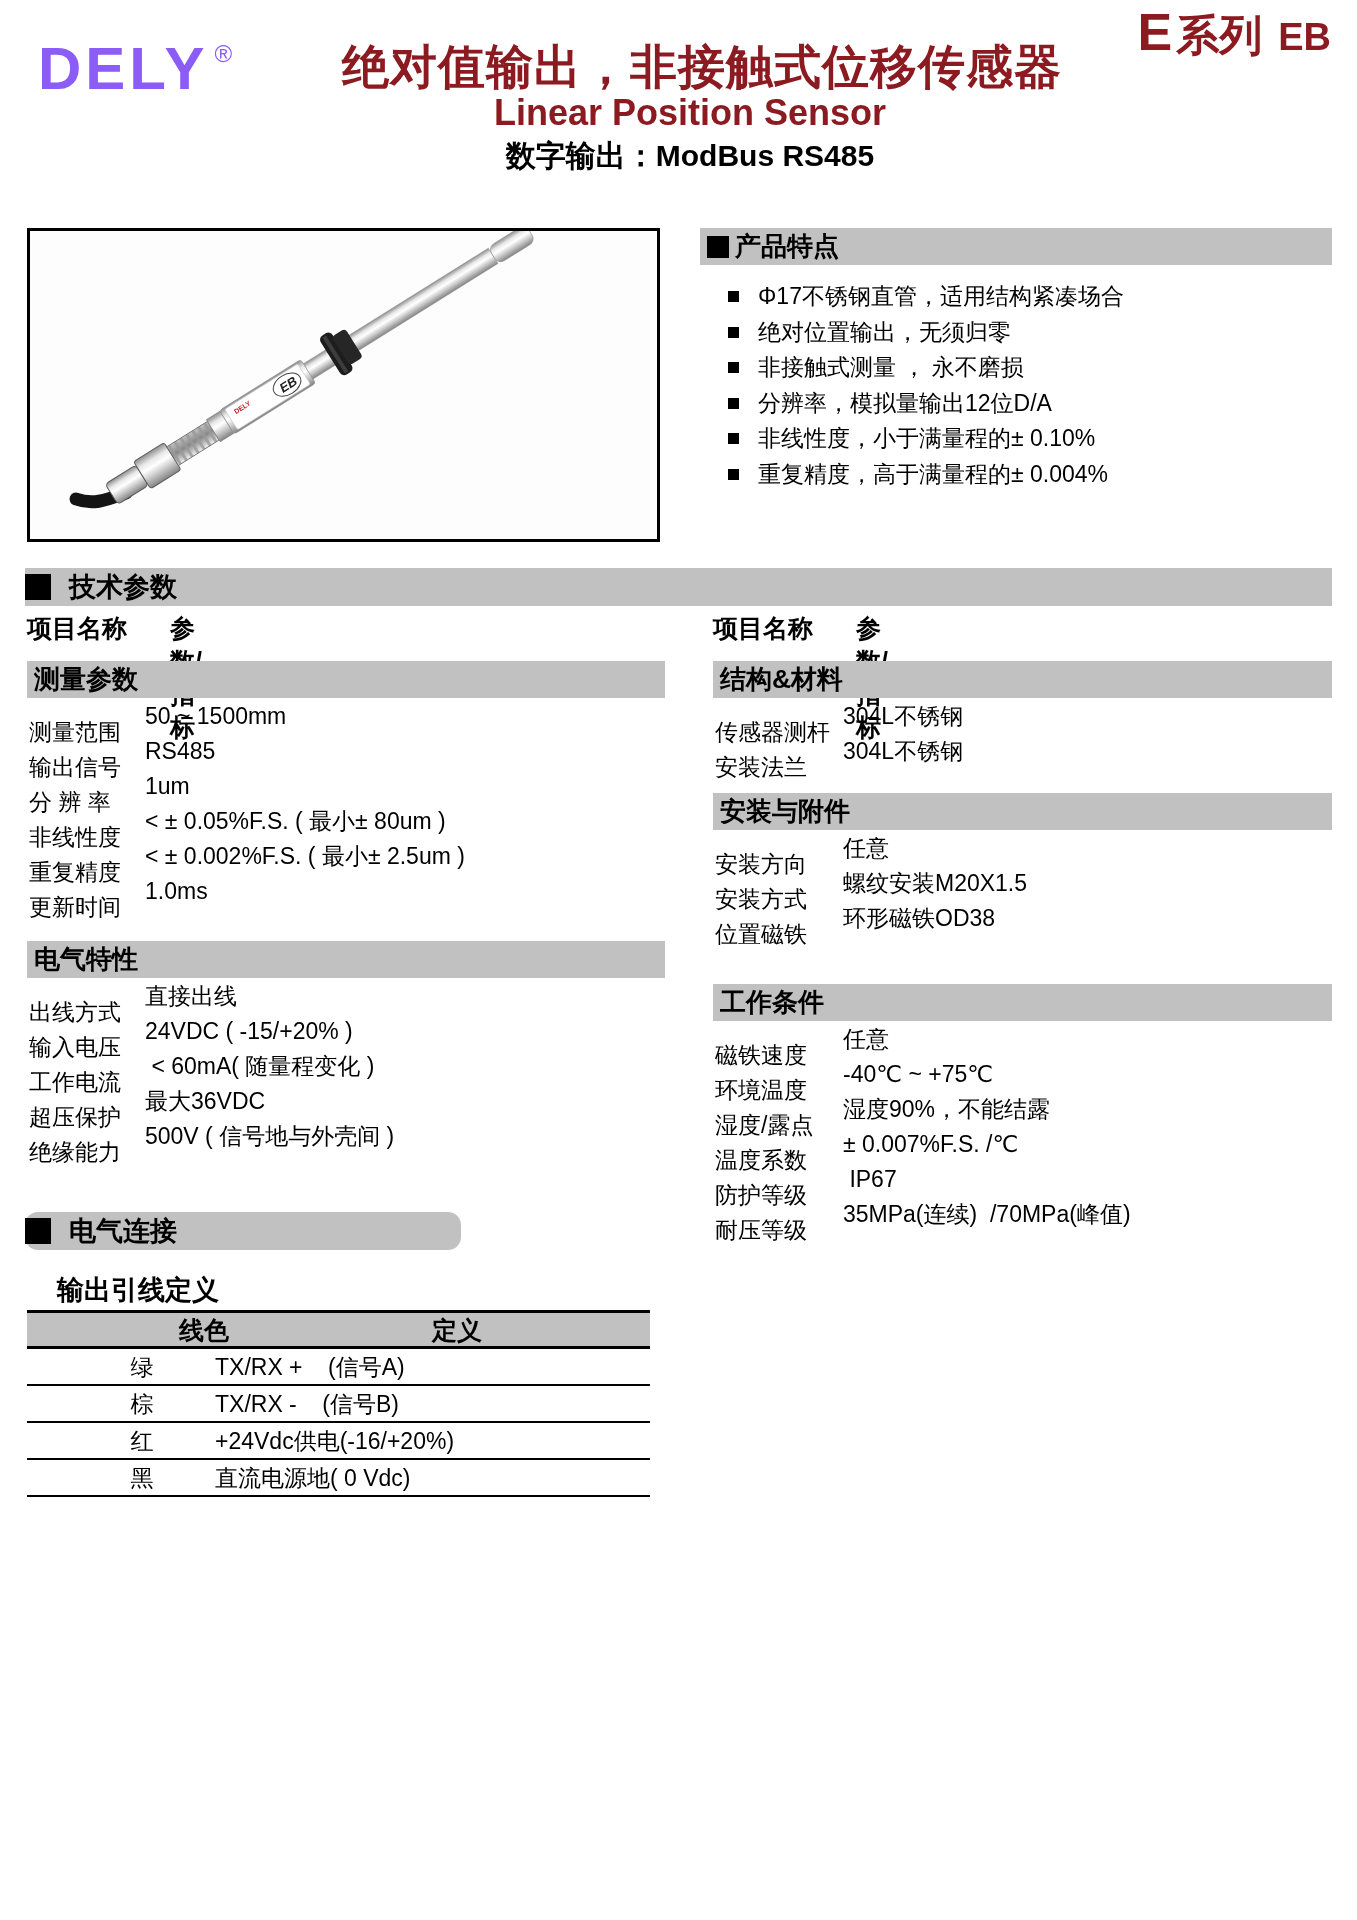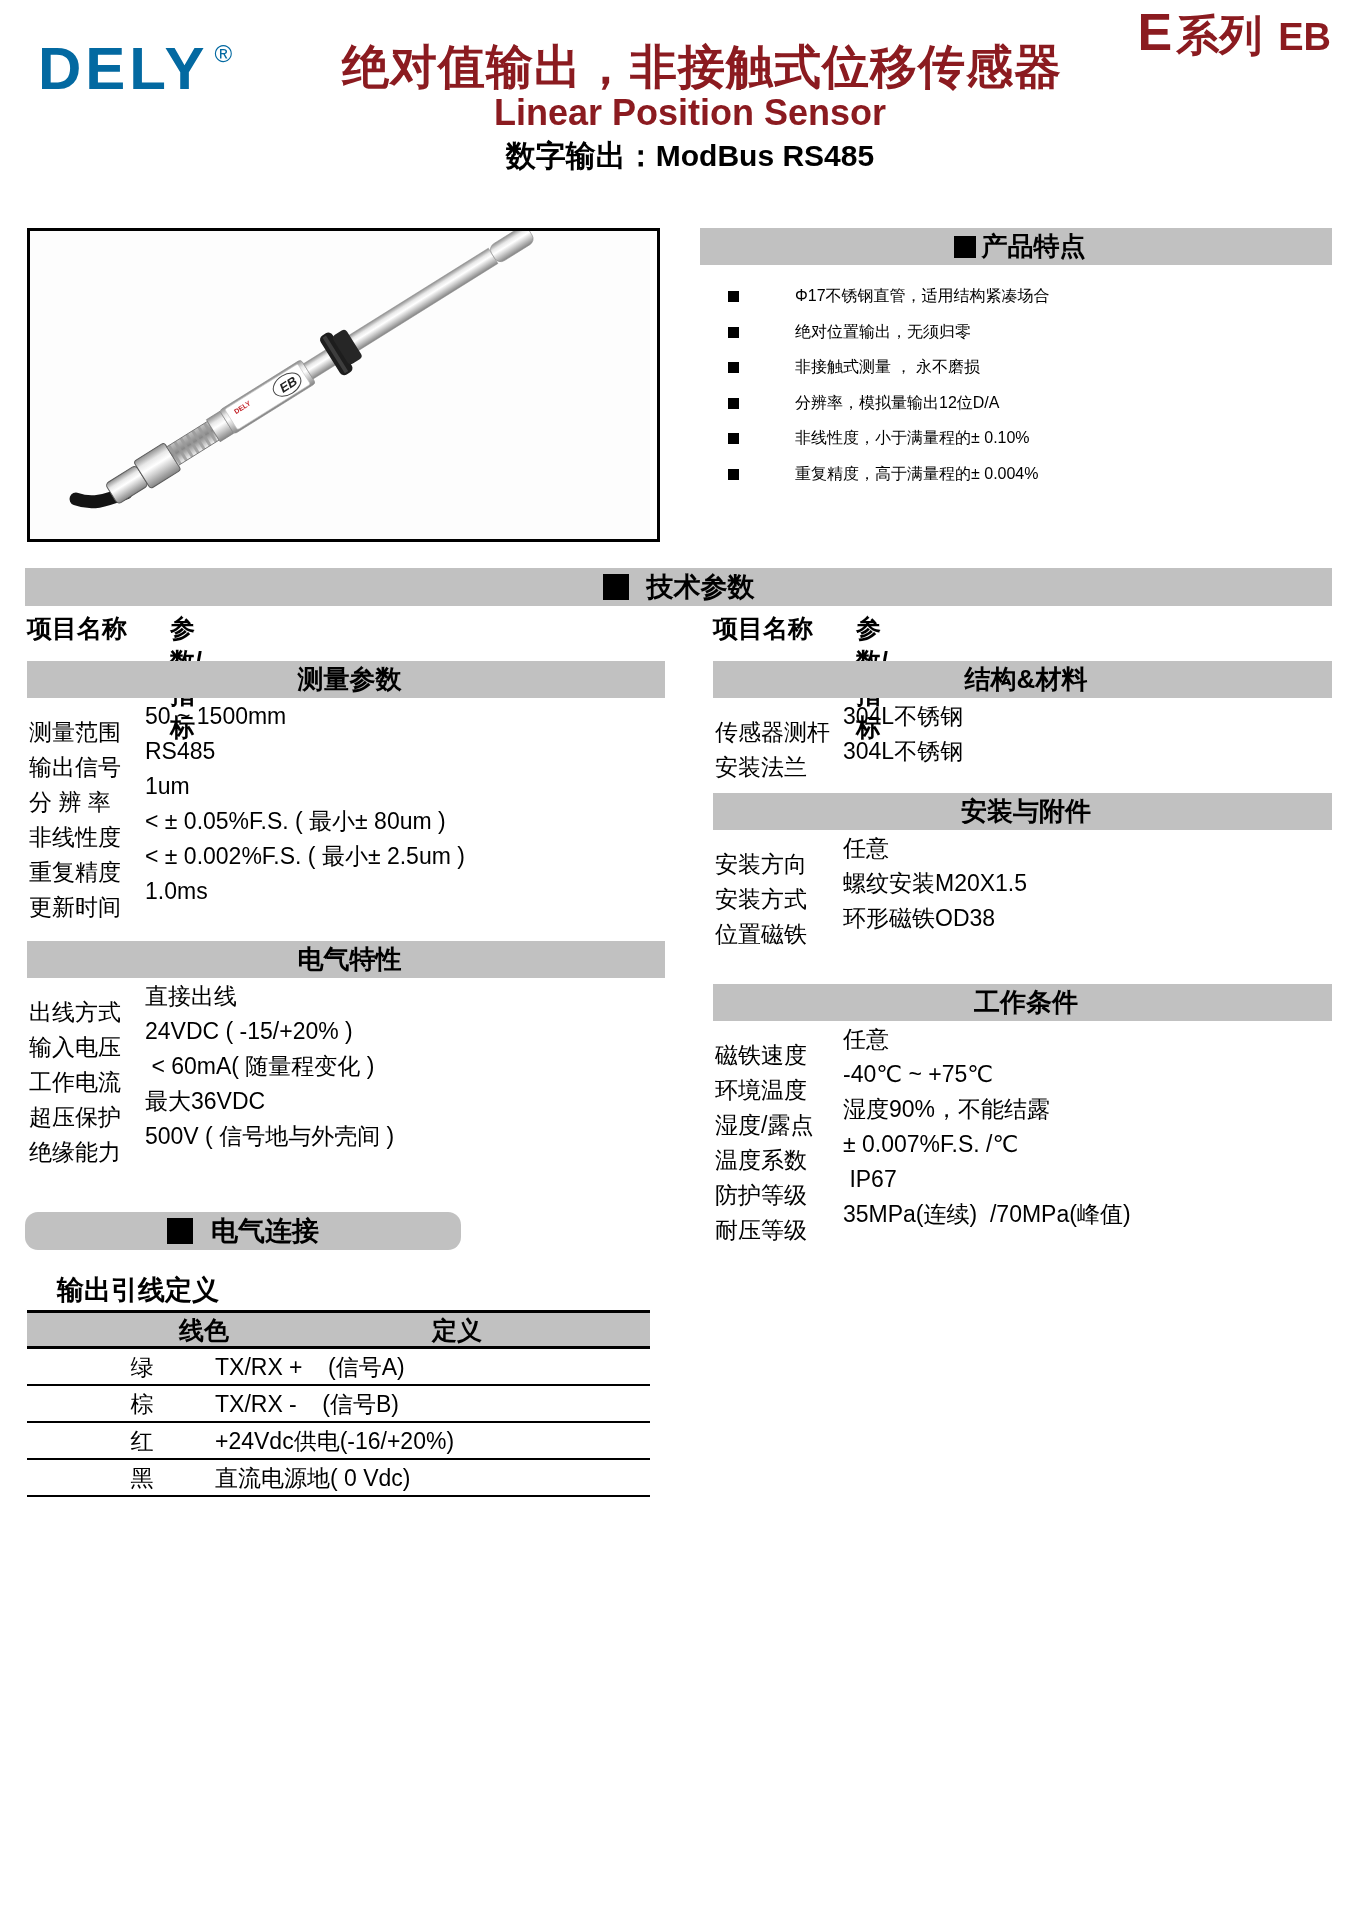--- a/index.html
+++ b/index.html
@@ -1,43 +1,43 @@
 <!DOCTYPE html>
 <html><head>
 <meta charset="utf-8">
 <style>
   html,body{margin:0;padding:0;background:#ffffff;}
   .page{
     position:relative;width:1357px;height:1920px;background:#fff;overflow:hidden;
     font-family:"Liberation Sans","DejaVu Sans",sans-serif;color:#000;
   }
   
-  .logo{position:absolute;left:38px;top:34px;color:#0369a1;font-size:60px;font-weight:900;letter-spacing:4px;}
+  .logo{position:absolute;left:38px;top:34px;color:#8b5cf6;font-size:60px;font-weight:900;letter-spacing:4px;}
   .logo sup{font-size:24px;font-weight:400;position:relative;top:-6px;left:6px;}
   .title-cn{position:absolute;left:318px;top:36px;width:744px;text-align:right;color:#8b1b20;font-size:47px;font-weight:bold;letter-spacing:1px;white-space:nowrap;}
   .title-en{position:absolute;left:318px;top:92px;width:744px;text-align:center;color:#8b1b20;font-size:36px;font-weight:600;}
   .subtitle{position:absolute;left:318px;top:136px;width:744px;text-align:center;color:#000;font-size:30px;font-weight:bold;}
   .series{position:absolute;top:2px;right:26px;color:#8b1b20;display:flex;align-items:baseline;white-space:nowrap;}
   .series .e{font-size:52px;font-weight:600;}
   .series .cn{font-size:43px;font-weight:600;margin-left:4px;}
   .series .model{font-size:38px;font-weight:700;margin-left:16px;}
   
   .img-box{position:absolute;left:27px;top:228px;width:627px;height:308px;border:3px solid #000;background:#fdfdfd;}
   
-  .bar{background:#c1c1c1;display:flex;align-items:center;box-sizing:border-box;justify-content:center;}
+  .bar{background:#c1c1c1;display:flex;align-items:center;box-sizing:border-box;}
   .bar-main{height:38px;font-size:27px;font-weight:bold;}
   .bar-main .sq{width:26px;height:26px;background:#000;margin-right:18px;flex:none;}
   .bar-sub{height:37px;padding-left:7px;font-size:26px;font-weight:bold;}
   .tech-bar{position:absolute;left:25px;top:568px;width:1307px;}
   .conn-bar{position:absolute;left:25px;top:1212px;width:436px;border-radius:13px;}
   
   .features{position:absolute;left:700px;top:228px;width:632px;}
   .features .bar-sub .sq{width:22px;height:22px;background:#000;margin-right:6px;flex:none;}
   .feat-list{margin-top:14px;}
-  .feat-item{height:35.5px;display:flex;align-items:center;font-size:16px;gap:37px;}
+  .feat-item{height:35.5px;display:flex;align-items:center;font-size:23px;}
   .feat-item .fsq{width:11px;height:11px;background:#000;margin-left:28px;margin-right:19px;flex:none;}
   
   .col-header{position:absolute;height:40px;font-size:25px;font-weight:bold;}
   .col-header .h2{position:absolute;left:143px;top:0;}
   .sec{position:absolute;}
   .sec .rows{padding:0;}
   .param-row{height:35px;position:relative;font-size:23px;}
   .param-row .lab{position:absolute;left:2px;top:50%;transform:translateY(-50%);white-space:pre;margin-top:16px;}
   .param-row .val{position:absolute;top:50%;transform:translateY(-50%);white-space:pre;}
   .leftcol .param-row .val{left:118px;}

